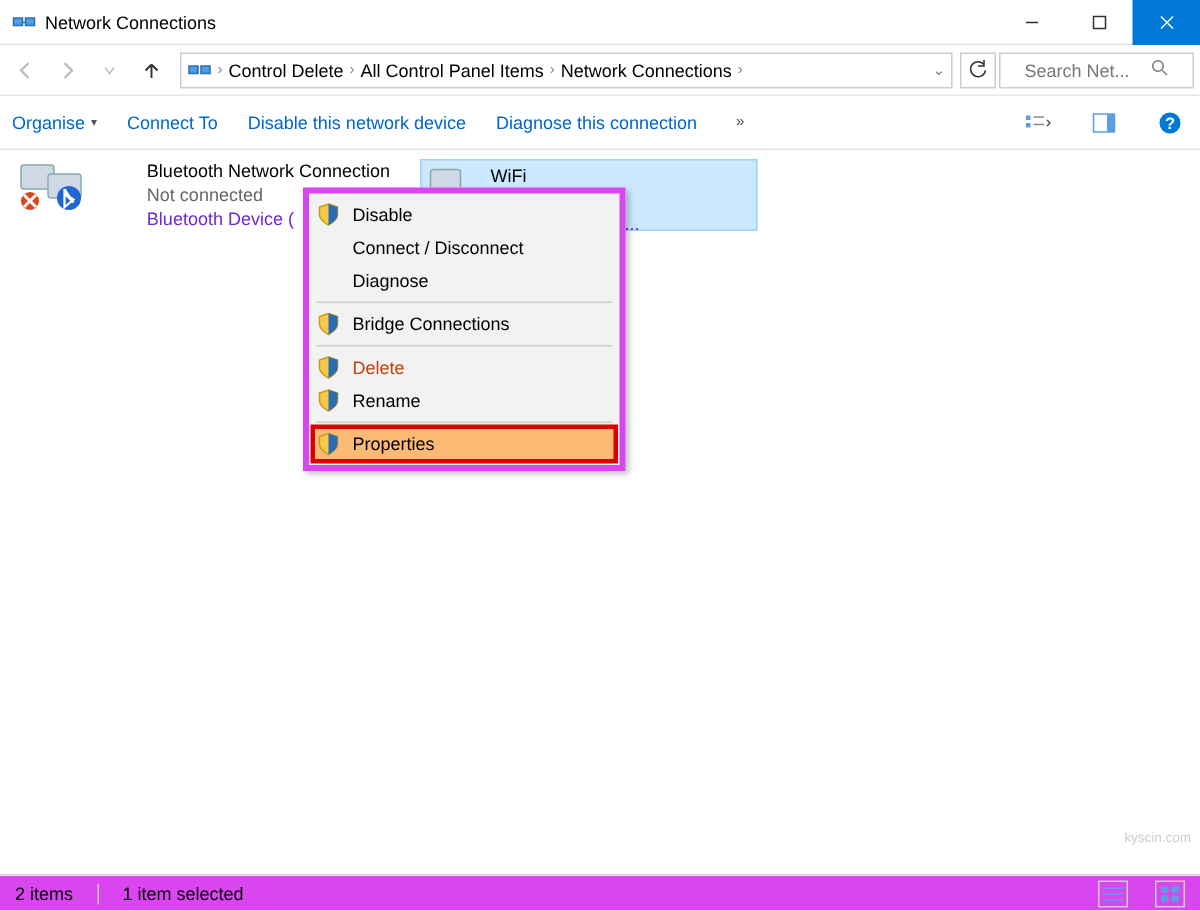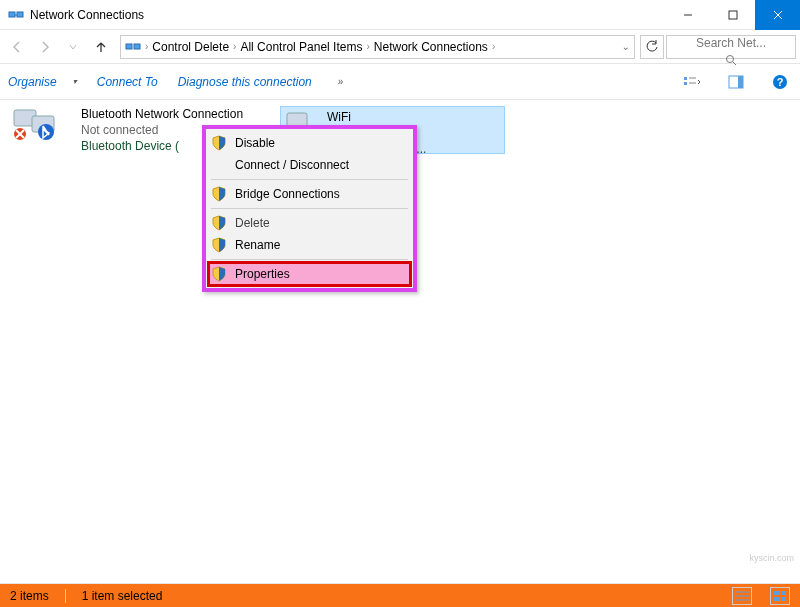--- a/index.html
+++ b/index.html
@@ -13,46 +13,46 @@
   .win-btn svg { width:10px; height:10px; }
   
   .addrbar { height:34px; display:flex; align-items:center; border-bottom:1px solid #e5e5e5; padding:0 4px; gap:2px;}
   .nav-arrow { width:26px; height:26px; display:flex; align-items:center; justify-content:center; color:#bbb; }
   .nav-arrow.enabled { color:#333; }
   .addrbox { flex:1; height:24px; border:1px solid #ccc; display:flex; align-items:center; padding:0 4px; gap:4px; margin:0 4px;}
   .crumb { display:flex; align-items:center; gap:4px; font-size:12px; color:#000; white-space:nowrap;}
   .crumb .sep { color:#888; font-size:10px;}
   .small-icon { width:16px; height:16px; flex:0 0 16px;}
   .refresh-btn { width:24px; height:24px; display:flex; align-items:center; justify-content:center; border-left:1px solid #ccc; margin-left:-1px; border:1px solid #ccc;}
-  .searchbox { width:130px; height:24px; border:1px solid #ccc; display:flex; align-items:center; padding:0 16px; gap:4px; color:#777;flex-direction:column; }
+  .searchbox { width:130px; height:24px; border:1px solid #ccc; display:flex; align-items:center; padding:0 16px; gap:4px; color:#777; }
   
   .cmdbar { height:36px; display:flex; align-items:center; border-bottom:1px solid #e5e5e5; padding:0 8px; gap:20px;}
-  .cmd { color:#0066cc; font-size:12px; display:flex; align-items:center; gap:16px;font-style:italic;}
+  .cmd { color:#0066cc; font-size:12px; display:flex; align-items:center; gap:4px;}
   .cmd .caret { font-size:8px; color:#555;}
   .cmdbar .spacer { flex:1; }
   .cmd-icon { width:24px; height:24px; display:flex; align-items:center; justify-content:center;}
   
   .content { position:relative; padding:6px 10px; display:flex; gap:20px; height:490px;}
-  .netitem { display:flex; gap:23px; width:250px; }
+  .netitem { display:flex; gap:23px; width:250px;justify-content:space-between; }
   .net-icon { width:48px; height:36px; position:relative;}
   .netlines { line-height:16px; font-size:12px;}
   .netlines .l1 { color:#000; }
   .netlines .l2 { color:#666; }
-  .netlines .l3 { color:#14532d; }
+  .netlines .l3 { color:#6d28d9; }
   .wifi-sel { background:#cce8ff; border:1px solid #99d1ff; padding:2px 4px; width:225px; height:48px; display:flex; gap:6px; align-items:flex-start;}
   
   .ctxmenu { position:absolute; left:202px; top:125px; width:215px; background:#f2f2f2; border:4px solid #d946ef; box-shadow:2px 2px 4px rgba(0,0,0,0.25); padding:3px; font-size:12px;}
   .ctxitem { height:22px; display:flex; align-items:center; padding:0 6px 0 2px; gap:8px;}
-  .ctxitem.disabled { color:#404040; }
+  .ctxitem.disabled { color:#c2410c; }
   .ctxitem.bold { font-weight:600; }
   .ctx-icon { width:16px; height:16px; flex:0 0 16px; display:flex; align-items:center; justify-content:center;}
   .ctx-sep { height:1px; background:#d0d0d0; margin:3px 2px;}
-  .ctxitem.highlight { outline:3px solid #d90000; outline-offset:-1px; background:#f9a8d4; }
-  
-  .statusbar { position:absolute; bottom:0; left:0; right:0; height:24px; border-top:1px solid #e5e5e5; display:flex; align-items:center; padding:0 10px; font-size:12px; gap:16px; background:#f97316;}
+  .ctxitem.highlight { outline:3px solid #d90000; outline-offset:-1px; background:#fdba74; }
+  
+  .statusbar { position:absolute; bottom:0; left:0; right:0; height:24px; border-top:1px solid #e5e5e5; display:flex; align-items:center; padding:0 10px; font-size:12px; gap:16px; background:#d946ef;}
   .statusbar .spacer { flex:1;}
   .view-icon { width:20px; height:18px; border:1px solid #ccc; margin-left:2px;}
   .overflow-chev { color:#555; font-size:10px; padding:0 6px;}
   .watermark { position:absolute; right:6px; bottom:44px; font-size:9px; color:#ccc; }
 </style>
 </head>
 <body>
 
 <div class="titlebar">
   <span class="icon">
@@ -139,20 +139,21 @@
         </svg></span>
   </div>
 </div>
 
 <div class="cmdbar">
   <span class="cmd">
       <span>Organise</span> 
       <span class="caret">▾</span>
     </span>
   <span class="cmd">Connect To</span>
+  <span class="cmd">Disable this network device</span>
   <span class="cmd">Diagnose this connection</span>
   <span class="overflow-chev">»</span>
   <span class="spacer"></span>
   <span class="cmd-icon">
       <svg width="18" height="14" viewBox="0 0 18 14">
         <rect x="1" y="2" width="3" height="3" fill="#5aa0e0"></rect>
         <rect x="1" y="7" width="3" height="3" fill="#5aa0e0"></rect>
         <line x1="6" y1="3" x2="13" y2="3" stroke="#888"></line>
         <line x1="6" y1="8" x2="13" y2="8" stroke="#888"></line>
         <path d="M15 5 L17 7 L15 9" fill="none" stroke="#555"></path>
@@ -215,20 +216,24 @@
         <svg viewBox="0 0 16 16">
           <path d="M8 1 L14 3 V8 C14 12 8 15 8 15 C8 15 2 12 2 8 V3 Z" fill="#f6c94a" stroke="#c79a1a"></path>
           <path d="M8 1 L14 3 V8 C14 12 8 15 8 15 V1 Z" fill="#2a6db0"></path>
         </svg>
       </span>
     <span>Disable</span>
   </div>
   <div class="ctxitem">
       <span class="ctx-icon"></span>
       <span>Connect / Disconnect</span>
+    </div>
+  <div class="ctxitem">
+      <span class="ctx-icon"></span>
+      <span>Diagnose</span>
     </div>
   <div class="ctx-sep"></div>
   <div class="ctxitem">
     <span class="ctx-icon">
         <svg viewBox="0 0 16 16">
           <path d="M8 1 L14 3 V8 C14 12 8 15 8 15 C8 15 2 12 2 8 V3 Z" fill="#f6c94a" stroke="#c79a1a"></path>
           <path d="M8 1 L14 3 V8 C14 12 8 15 8 15 V1 Z" fill="#2a6db0"></path>
         </svg>
       </span>
     <span>Bridge Connections</span>

